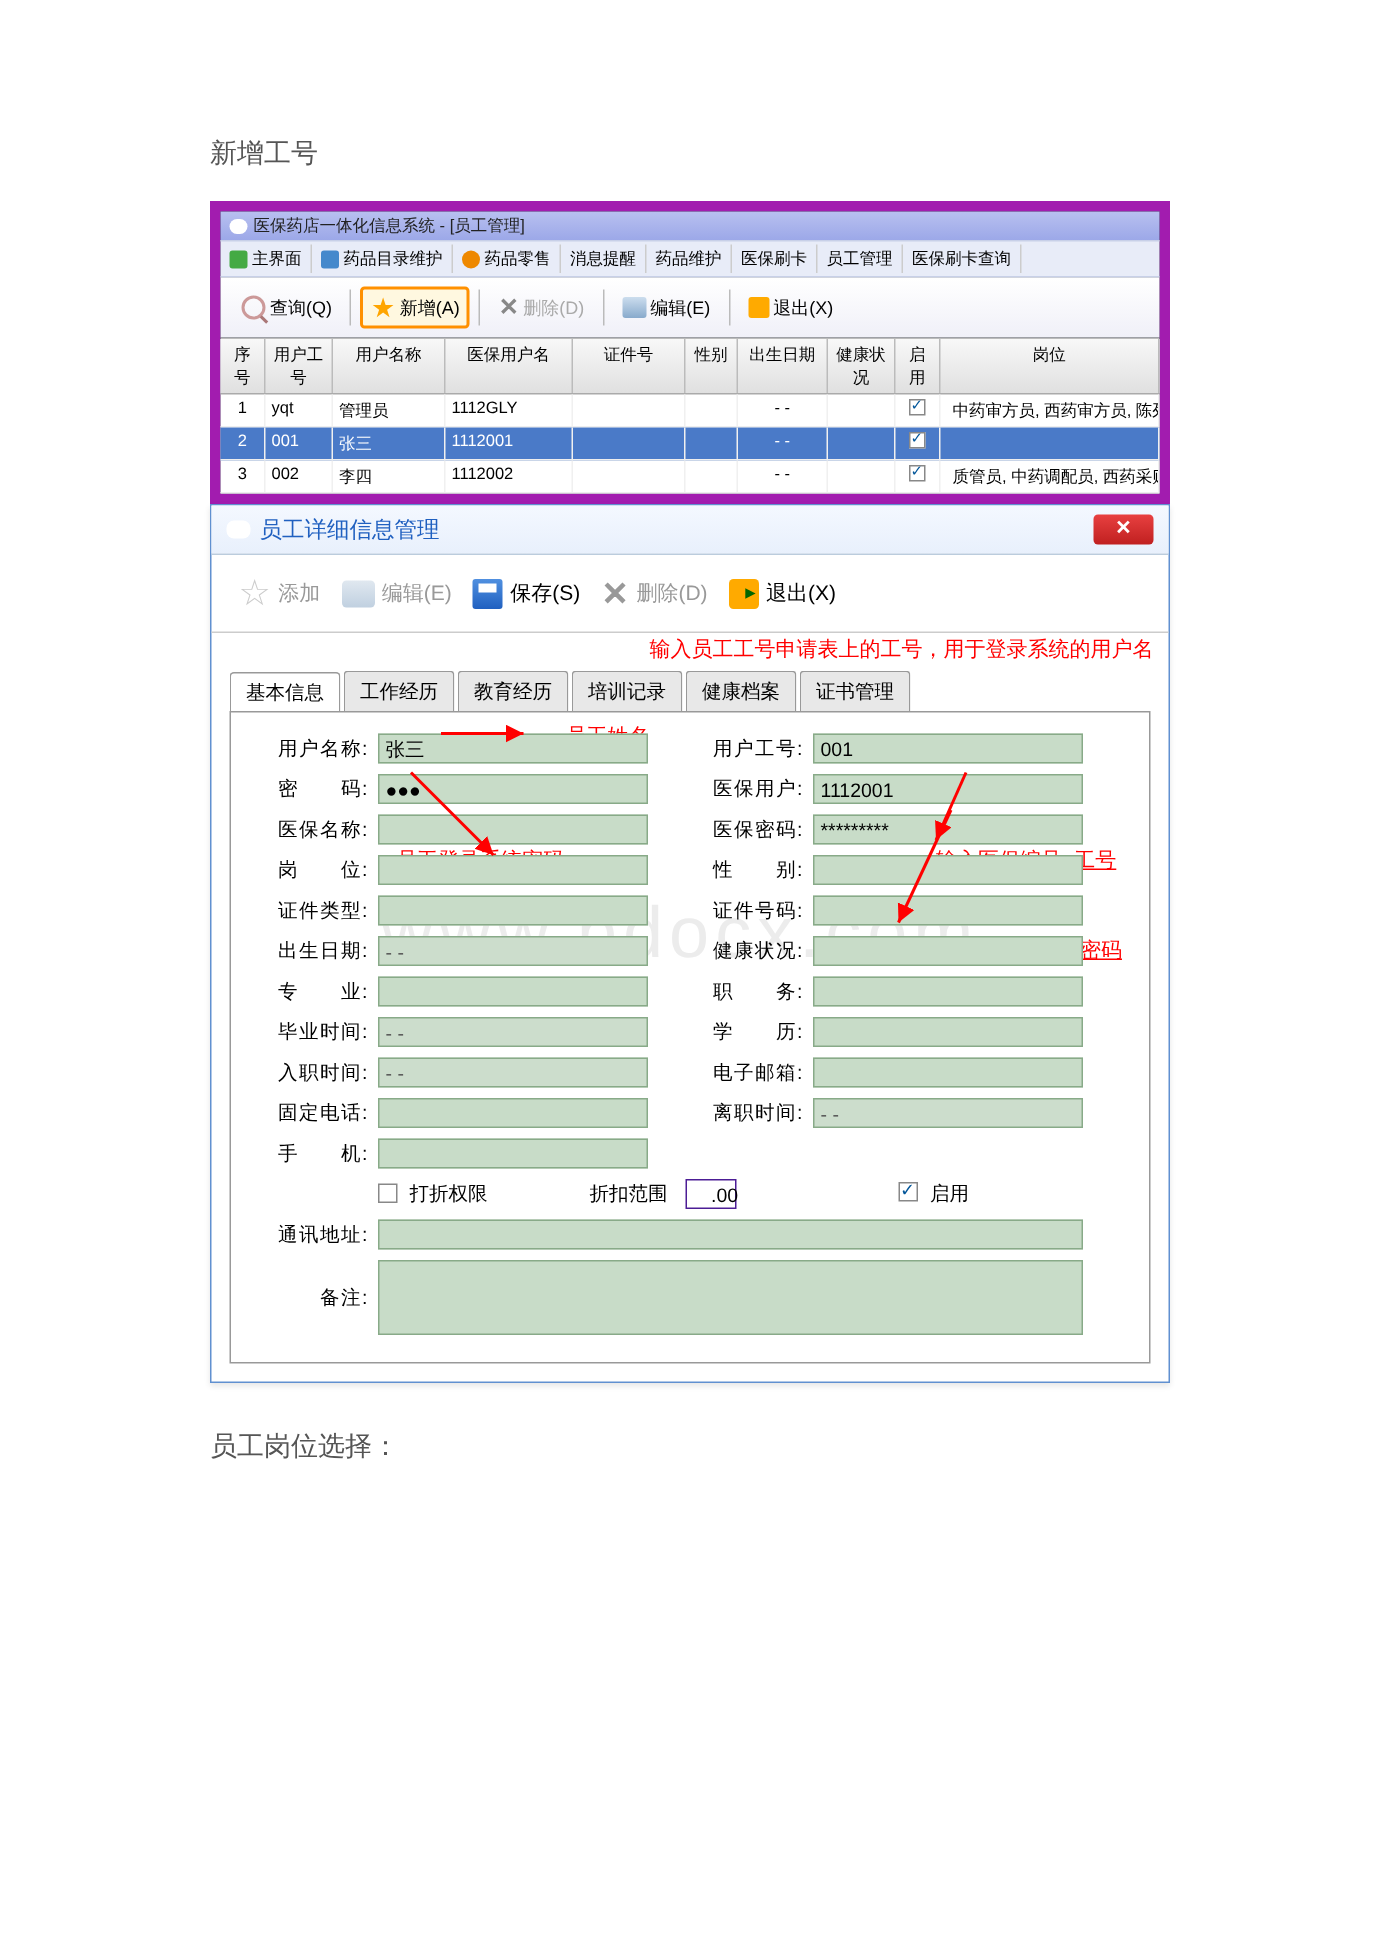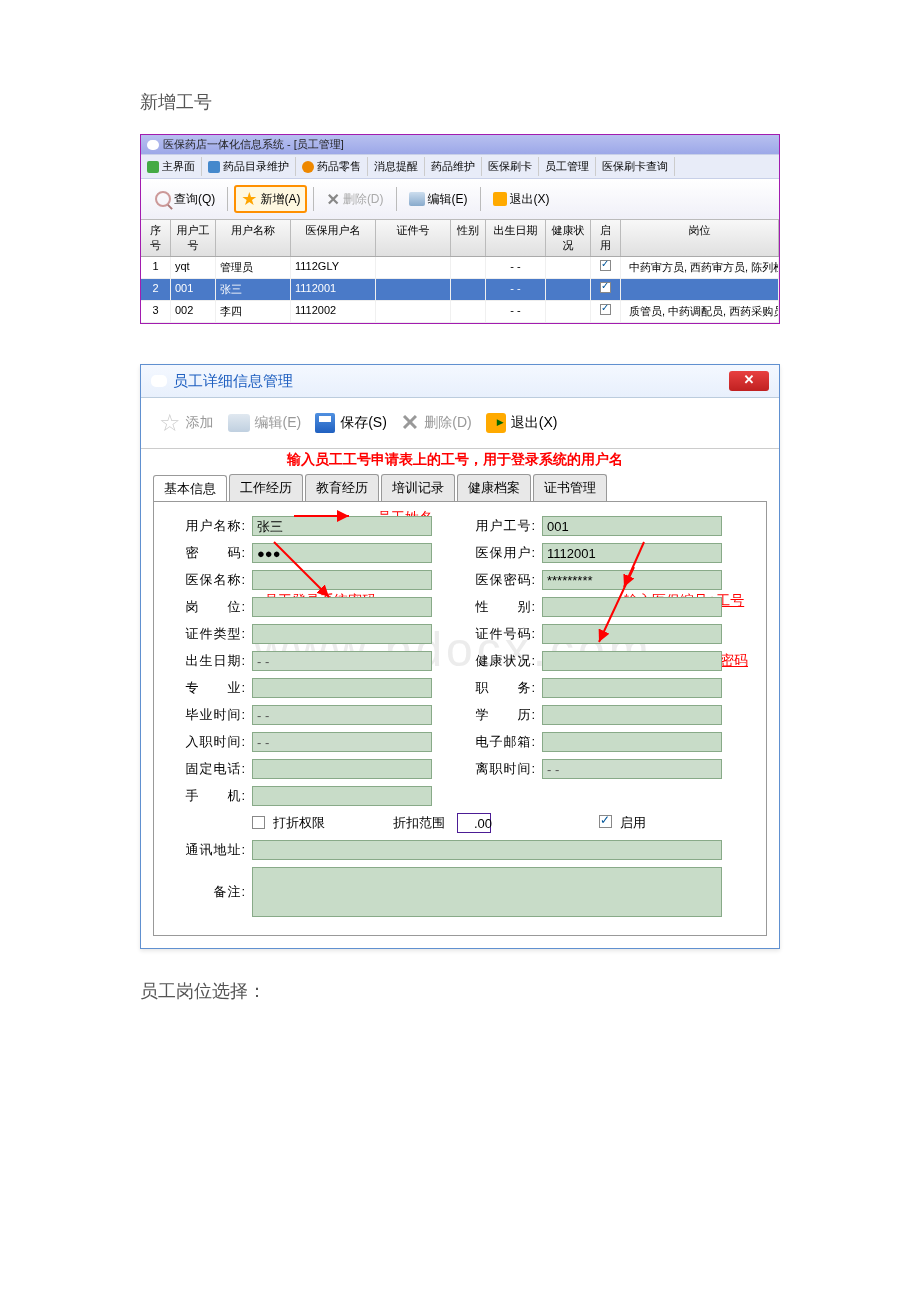--- a/index.html
+++ b/index.html
@@ -1,21 +1,21 @@
 <!DOCTYPE html>
 <html><head>
   <meta charset="utf-8">
   <style>
     * { box-sizing: border-box; font-family: "Microsoft YaHei", SimSun, sans-serif; }
     body { margin: 0; padding: 0; background: #fff; font-size: 12px; }
     .page { width: 920px; margin: 0 auto; padding: 90px 140px 40px 140px; }
     .doc-heading { font-size: 18px; color: #555; margin: 0 0 20px 0; font-family: SimSun, serif; }
     
     
-    .win1 { border: 1px solid #a21caf; background: #0f172a; margin-bottom: 40px; }
+    .win1 { border: 7px solid #a21caf; background: #0f172a; }
     .titlebar1 { background: linear-gradient(#b8c0f0, #9ca8e8); padding: 2px 6px; font-size: 11px; color: #222; display: flex; align-items: center; gap: 4px; }
     .cloud-icon { width: 12px; height: 10px; background: #fff; border-radius: 5px; display: inline-block; }
     .menubar1 { background: linear-gradient(#d0d8f8, #b8c0f0); padding: 2px 0; display: flex; font-size: 11px; }
     .menubar1 span { padding: 2px 8px; cursor: default; }
     .toolbar1 { background: #e8ecf8; border-top: 1px solid #c8d0e8; border-bottom: 1px solid #c8d0e8; padding: 2px 0; display: flex; align-items: flex-start; font-size: 11px; }
     .toolbar1 .tb-item { padding: 2px 6px; display: flex; align-items: center; gap: 3px; border-right: 1px solid #ccc; }
     .tb-ico { width: 12px; height: 12px; display: inline-block; }
     .tb-ico.green { background: #4a4; border-radius: 2px; }
     .tb-ico.blue { background: #48c; border-radius: 2px; }
     .tb-ico.orange { background: #e80; border-radius: 50%; }
@@ -61,21 +61,21 @@
     .tb3-btn { display: flex; align-items: center; gap: 5px; font-size: 14px; padding: 3px 4px; }
     .tb3-btn.dim { color: #999; }
     .star2-icon { color: #ccc; font-size: 24px; }
     .edit2-icon { width: 22px; height: 18px; background: linear-gradient(#e0e8f0, #c0d0e0); border-radius: 3px; }
     .save-icon { width: 20px; height: 20px; background: linear-gradient(#5090e0, #2060c0); border-radius: 2px; position: relative; }
     .save-icon::after { content: ''; position: absolute; top: 3px; left: 4px; width: 12px; height: 6px; background: #fff; }
     .del-icon { color: #999; font-size: 22px; font-weight: bold; }
     .exit2-icon { width: 20px; height: 20px; background: #fa0; border-radius: 3px; position: relative; }
     .exit2-icon::before { content: '▶'; position: absolute; color: #060; font-size: 9px; top: 4px; right: 2px; }
     
-    .anno-top { display: flex; justify-content: center; padding: 2px 10px 0 0; font-weight: bold; }
+    .anno-top { display: flex; justify-content: flex-end; padding: 2px 10px 0 0; }
     .anno-top span { color: #f00; font-size: 14px; text-align: right; line-height: 1.2; }
     
     .tabs { display: flex; padding: 6px 12px 0 12px; position: relative; }
     .tab { padding: 4px 10px; background: #e8e8e8; border: 1px solid #999; border-bottom: none; margin-right: 2px; font-size: 13px; border-radius: 3px 3px 0 0; }
     .tab.active { background: #fff; position: relative; top: 1px; }
     
     .tab-body { border: 1px solid #999; margin: 0 12px 12px 12px; background: #fff; padding: 14px 18px 18px 18px; min-height: 370px; position: relative; }
     .form-grid { display: grid; grid-template-columns: 80px 180px 30px 80px 180px; row-gap: 7px; align-items: center; font-size: 13px; }
     .form-grid .lbl { text-align: right; padding-right: 6px; letter-spacing: 1px; }
     .inp { height: 20px; background: #c8dcc8; border: 1px solid #8a8; padding: 0 4px; line-height: 20px; font-size: 13px; overflow: hidden; white-space: nowrap; }

